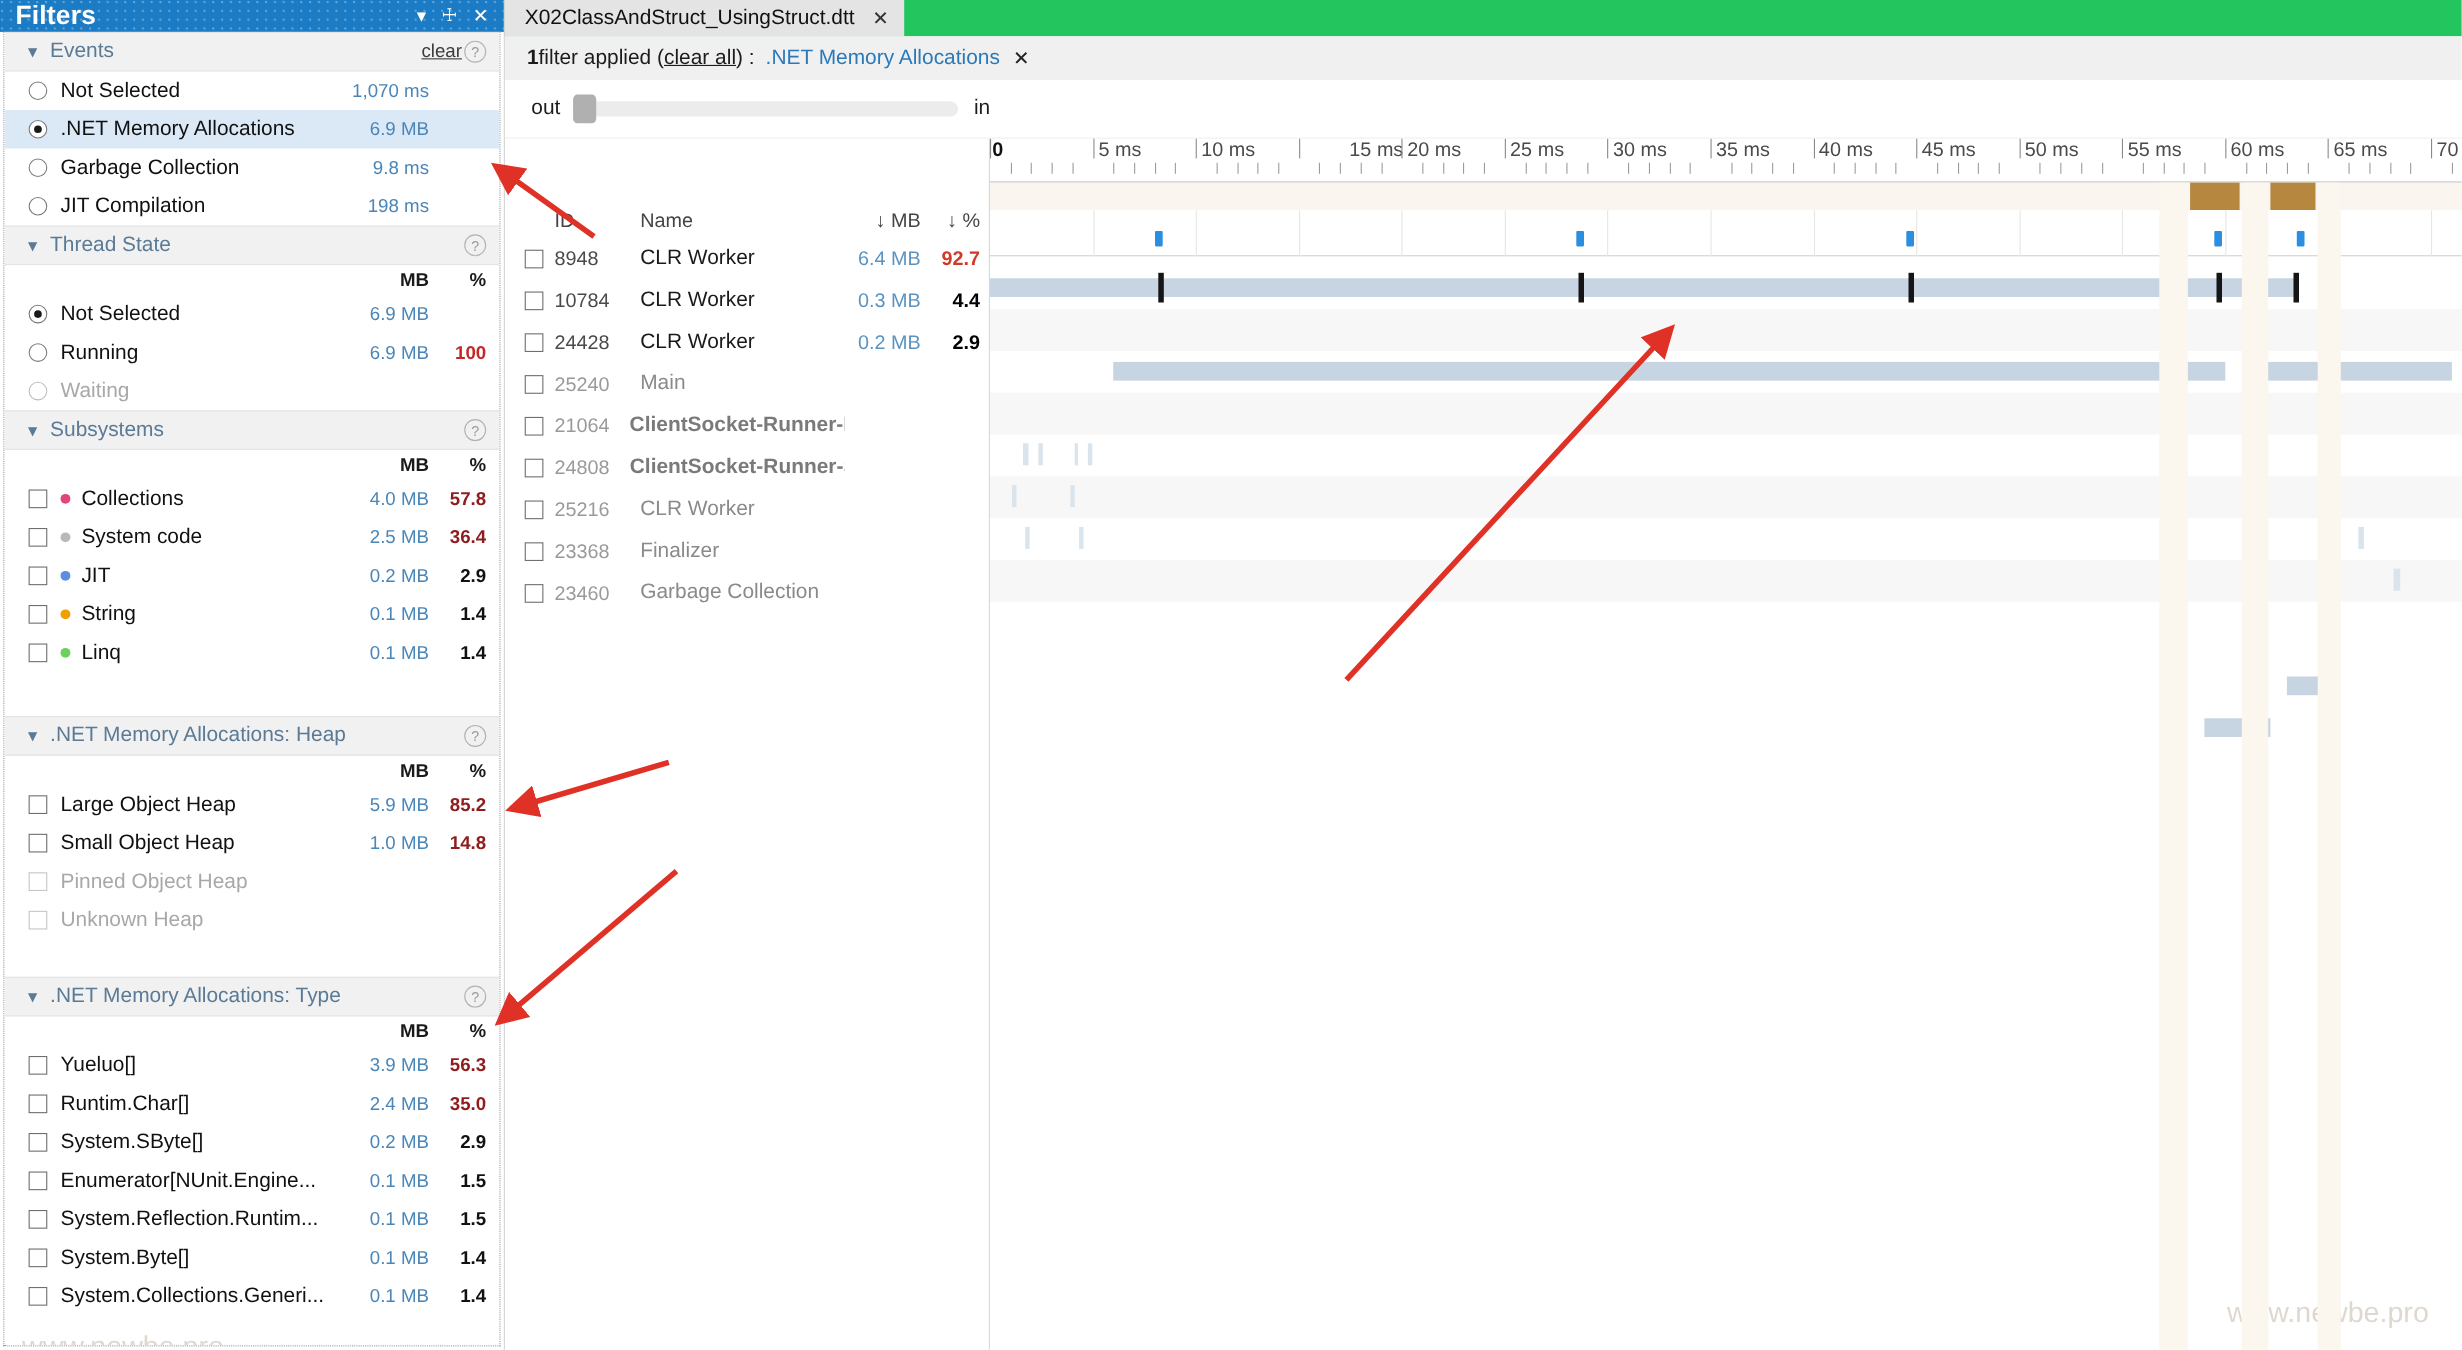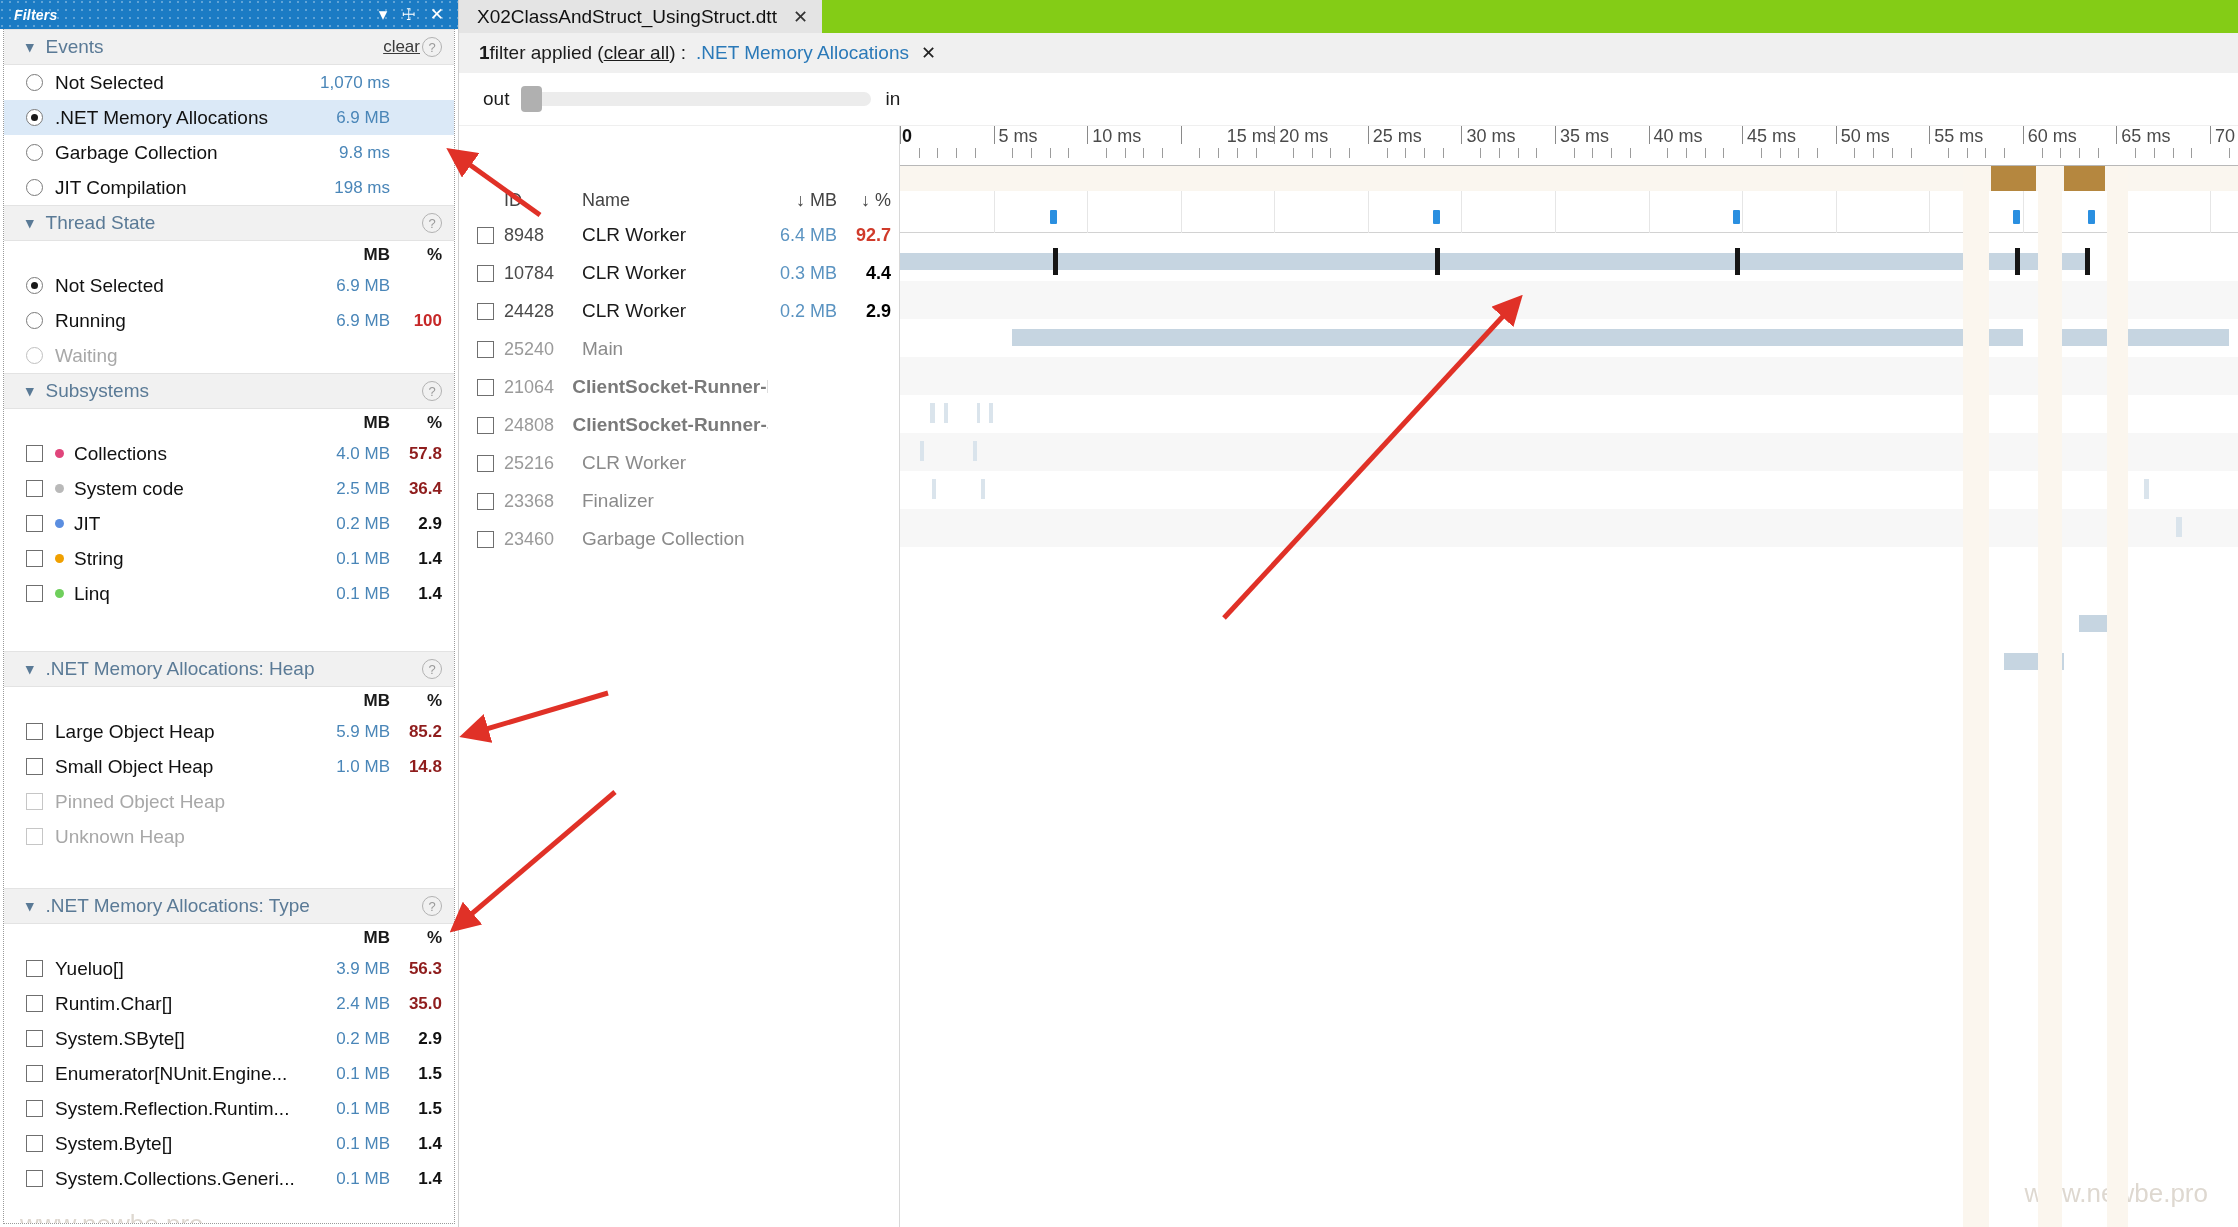--- a/index.html
+++ b/index.html
@@ -29,21 +29,21 @@
     color: #ffffff; flex: 0 0 29px;
     position: relative;
   }
   .fp-titlebar::after{
     content:""; position:absolute; left:0; right:0; top:0; bottom:0;
     background-image:
       radial-gradient(circle at 2px 2px, rgba(255,255,255,.30) 1px, transparent 1.2px);
     background-size: 8px 8px;
     pointer-events:none;
   }
-  .fp-title { font-size: 14px; font-weight: 700; letter-spacing:.2px; position:relative; z-index:2;font-style:italic; }
+  .fp-title { font-size: 24px; font-weight: 700; letter-spacing:.2px; position:relative; z-index:2; }
   .fp-tb-icons { margin-left: auto; display: flex; align-items: center; gap: 14px; position:relative; z-index:2; padding-right:6px;}
   .fp-tb-icons span { font-size: 17px; line-height: 1; cursor: pointer; color:#fff; }
   .fp-tb-icons .pin { font-size: 16px; }
 
   .fp-body {
     flex: 1 1 auto; overflow: hidden;
     border: 1px dotted #9a9a9a;
     border-top: none;
     margin: 0 3px 3px 3px;
     background:#fff;
@@ -110,21 +110,21 @@
 
   .wm {
     position:absolute; color: #ded8d0; font-size: 26px;
     pointer-events:none; user-select:none; white-space:nowrap;
     font-family:"Liberation Sans", sans-serif;
   }
 
   
   #main { flex:1 1 auto; position: relative; background:#ffffff; display:flex; flex-direction:column; }
 
-  .tabstrip { height: 33px; background:#84cc16; display:flex; align-items:flex-end; flex:0 0 33px; }
+  .tabstrip { height: 33px; background:#22c55e; display:flex; align-items:flex-end; flex:0 0 33px; }
   .tab {
     height: 33px; background:#e4e4e4; display:flex; align-items:center;
     padding: 0 14px 0 18px; gap: 16px; font-size:19px; color:#111; cursor:pointer;
   }
   .tab .x { font-size: 18px; color:#333; cursor:pointer; }
 
   .filterbar {
     height: 40px; background:#f0f0f0; display:flex; align-items:center;
     padding-left: 20px; gap: 0; flex:0 0 40px; font-size:19px; color:#1c1c1c;
   }

